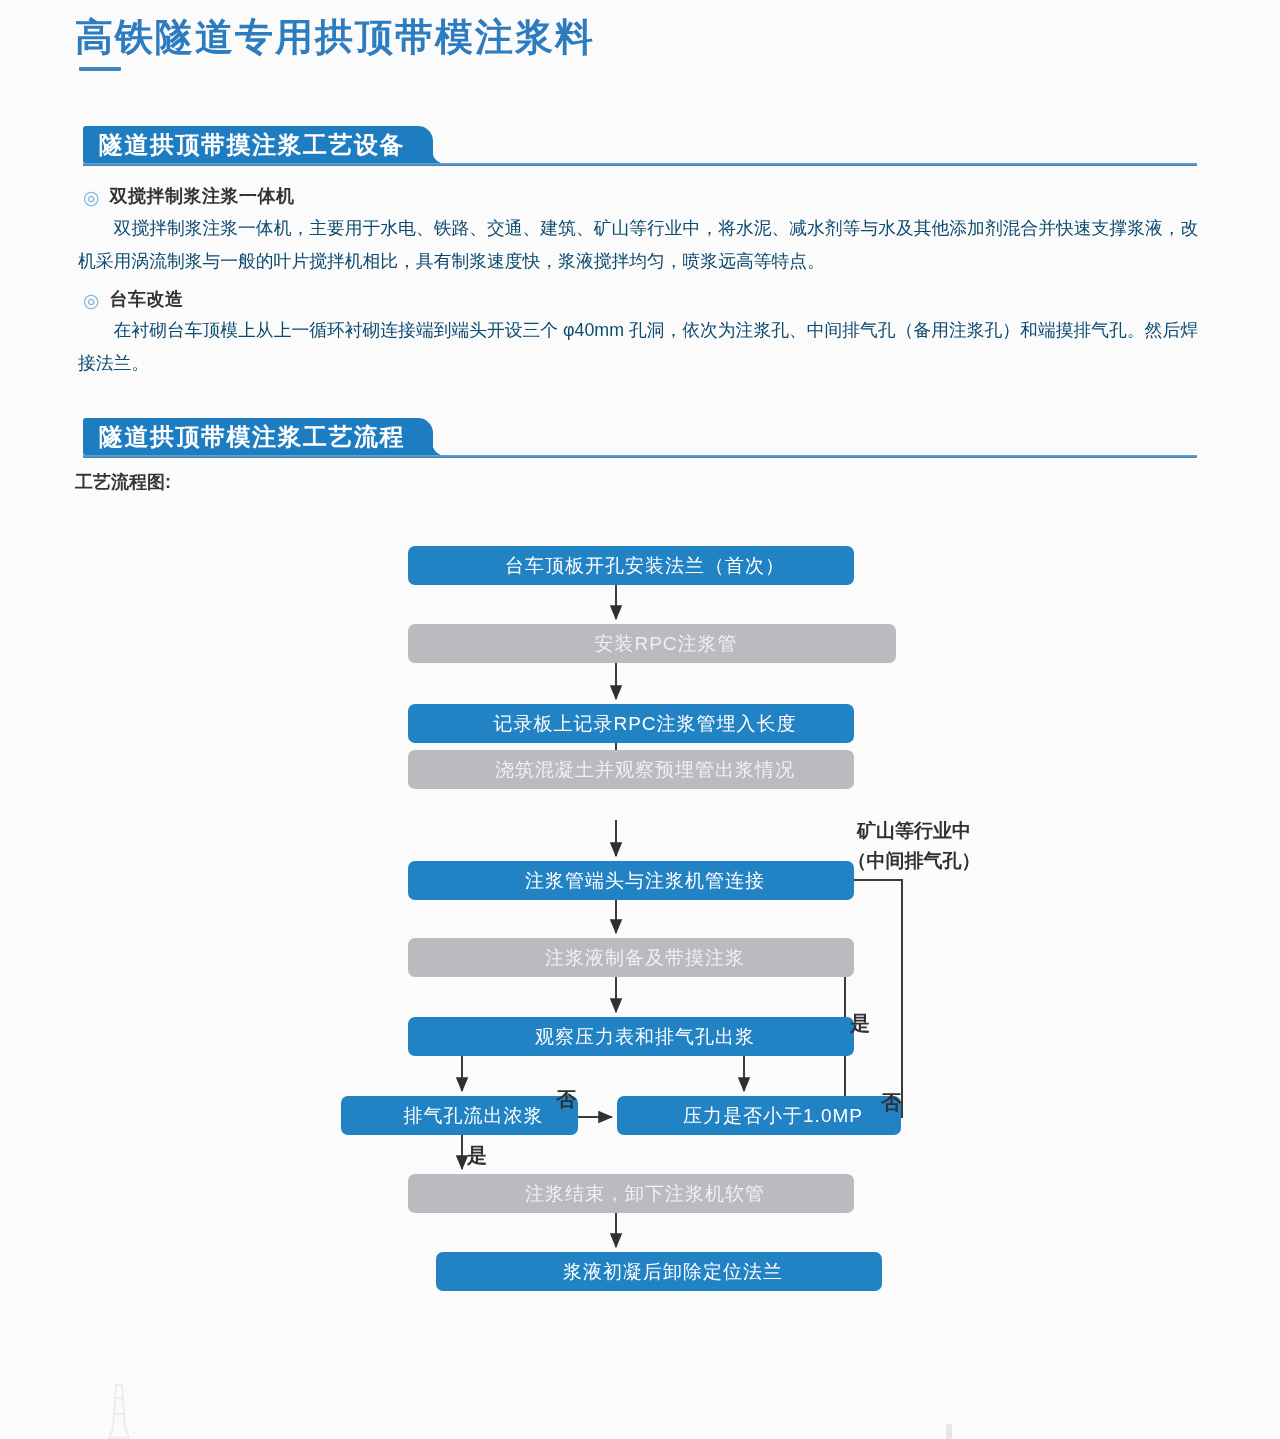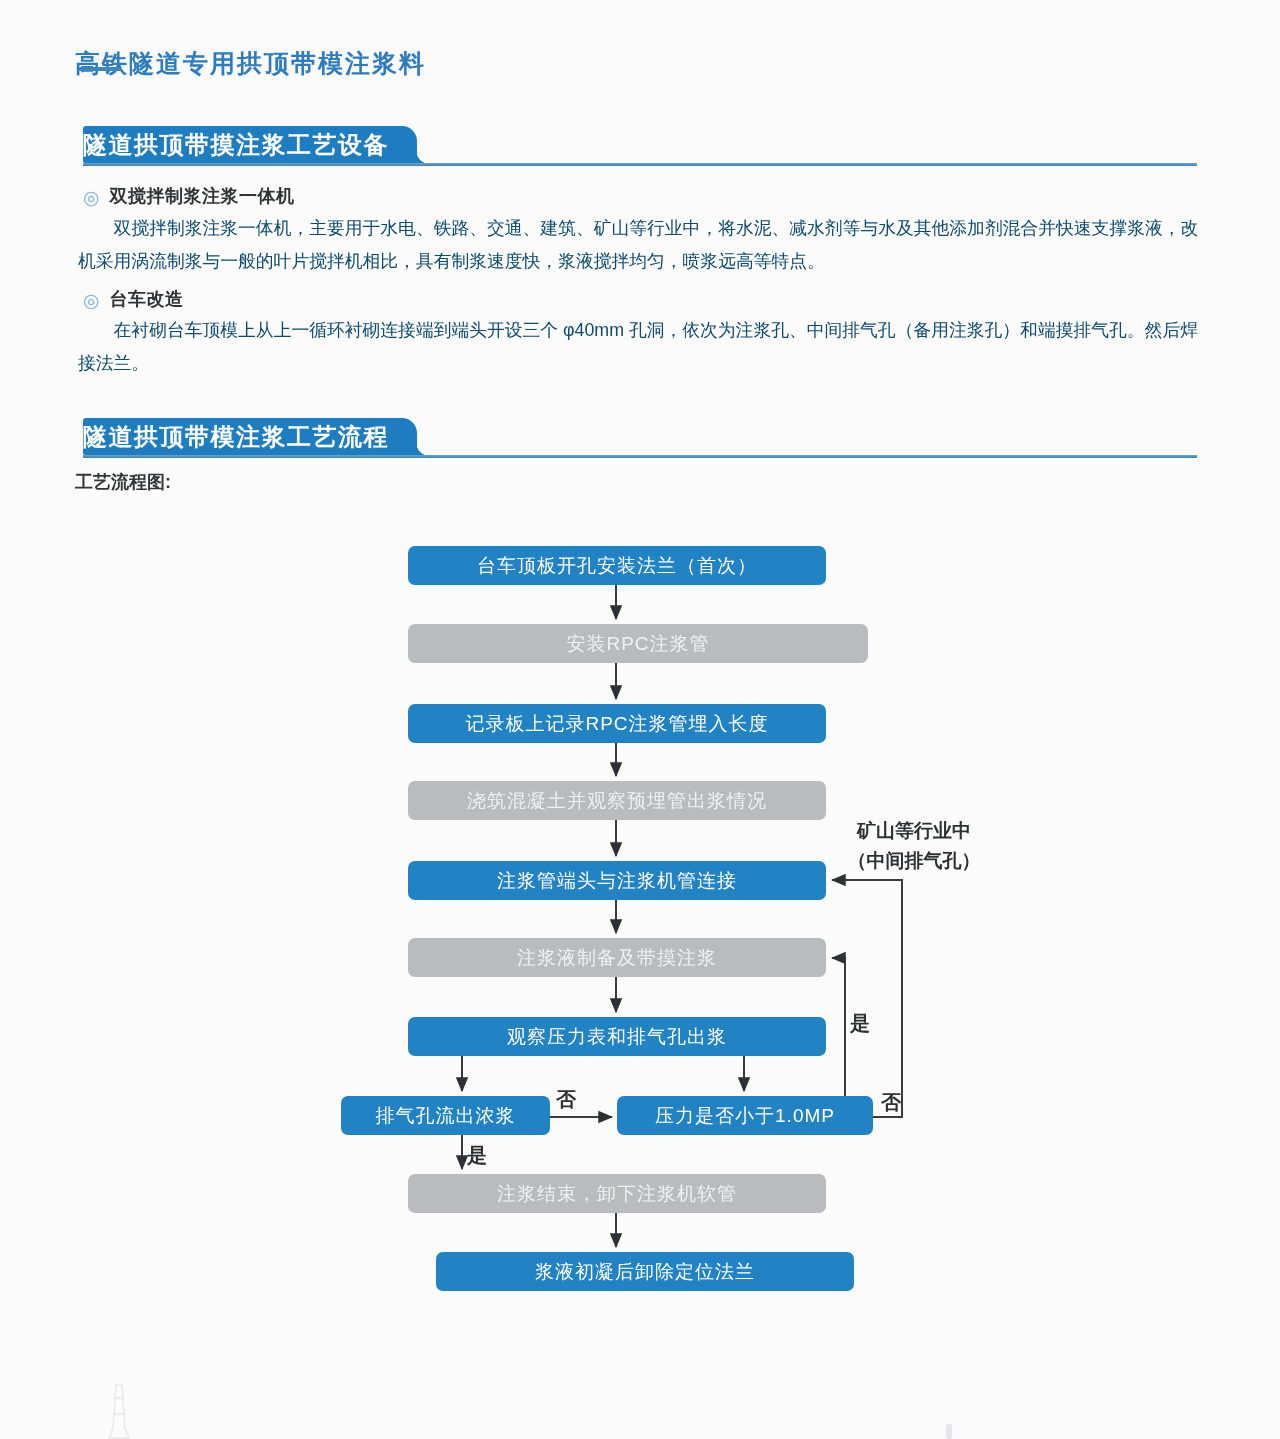--- a/index.html
+++ b/index.html
@@ -5,39 +5,38 @@
   html,body{margin:0;padding:0;}
   body{
     width:1280px;height:1439px;position:relative;overflow:hidden;
     background:#fbfbfc;
     font-family:"Liberation Sans","DejaVu Sans",sans-serif;
     color:#3f4144;
   }
   
   .doc-title{
     position:absolute;left:75px;top:12px;
-    font-size:25px;font-weight:bold;letter-spacing:2px;
+    font-size:38px;font-weight:bold;letter-spacing:2px;
     color:#2e7cc0;
-    margin-top:35px;
   }
   .title-underline{
     position:absolute;left:79px;top:67px;width:42px;height:4px;
     background:#3e86bd;border-radius:1px;
   }
   
   .section-head{position:absolute;left:83px;width:1114px;height:40px;}
   .section-head .head-rule{
     position:absolute;left:0;right:0;bottom:0;height:3px;
     background:linear-gradient(#6ea6cd,#3a80b6);
   }
   .section-head .head-tab{
     position:absolute;left:0;top:0;height:37px;
     background:#1e7dc1;color:#ffffff;
     font-size:24px;font-weight:bold;letter-spacing:1.5px;
-    line-height:38px;padding:0 28px 0 0;
+    line-height:38px;padding:0 28px 0 16px;
     border-radius:3px 15px 0 2px;
   }
   .section-head .tab-flare{
     position:absolute;right:-11px;bottom:0;width:11px;height:11px;
     background:radial-gradient(circle at 100% 0, rgba(30,125,193,0) 11px, #1e7dc1 11.5px);
   }
   .head-2{top:418px;}
   .head-1{top:126px;}
   
   .bullet-row{
@@ -55,28 +54,28 @@
     text-indent:2em;letter-spacing:0;
   }
   .flow-caption{
     position:absolute;left:75px;top:470px;
     font-size:18px;font-weight:bold;color:#333538;
   }
   
   .node{
     position:absolute;height:39px;border-radius:7px;
     display:flex;align-items:center;justify-content:center;
-    font-size:19px;letter-spacing:1px;color:#fff;
+    font-size:19px;letter-spacing:1px;color:#fff;padding-left:28px;
   }
   .node.blue{background:#2182c4;}
   .node.gray{background:#b9bbbe;color:#eff0f1;}
   .n1 {left:408px;top:546px;width:418px;}
   .n2 {left:408px;top:624px;width:460px;}
   .n3 {left:408px;top:704px;width:418px;}
-  .n4 {left:408px;top:781px;width:418px;}
+  .n4 {left:408px;top:750px;width:418px;}
   .n5 {left:408px;top:861px;width:418px;}
   .n6 {left:408px;top:938px;width:418px;text-align:center;}
   .n7 {left:408px;top:1017px;width:418px;}
   .n8 {left:341px;top:1096px;width:209px;}
   .n9 {left:617px;top:1096px;width:256px;}
   .n10{left:408px;top:1174px;width:418px;}
   .n11{left:408px;top:1252px;width:418px;margin-left:28px;}
   .connectors{position:absolute;left:0;top:0;pointer-events:none;}
   .edge-label{
     position:absolute;font-size:20px;font-weight:bold;color:#2f3033;

